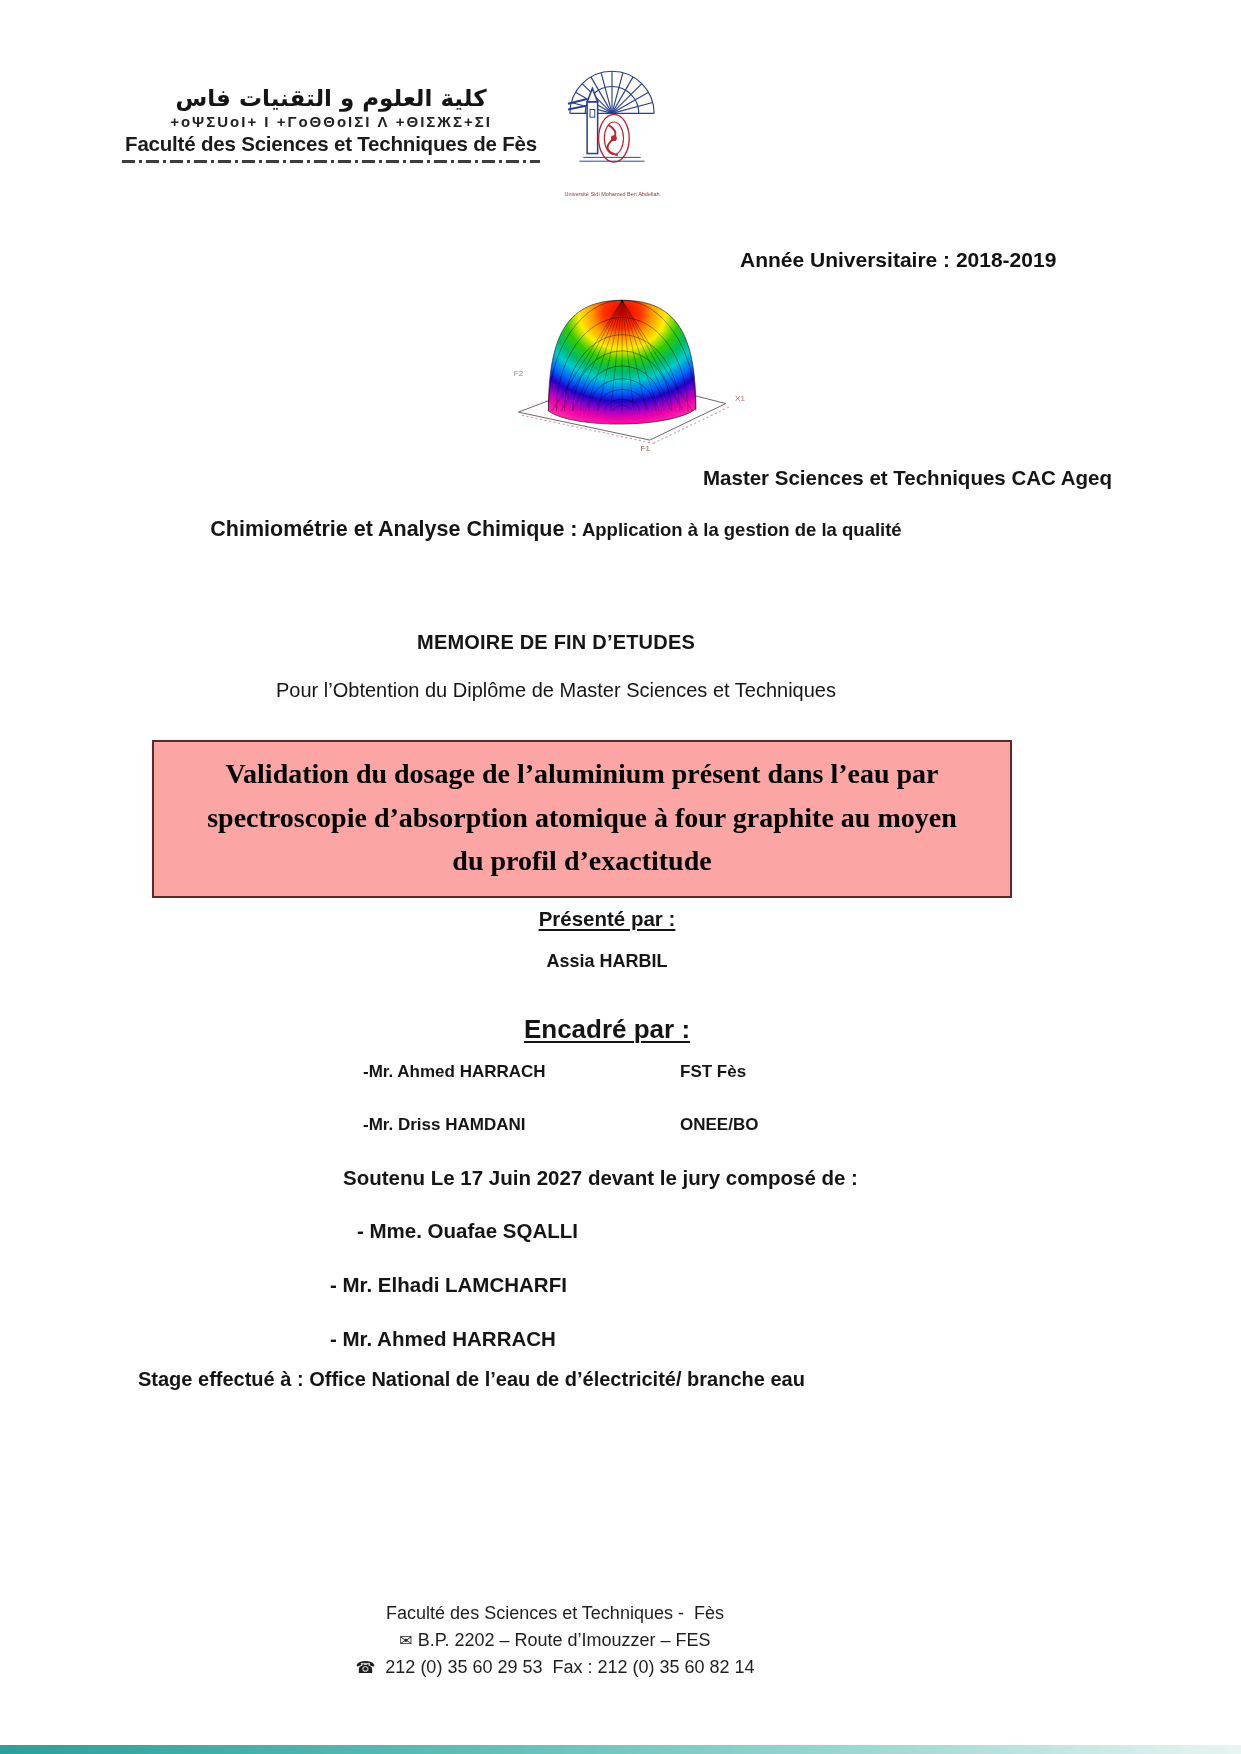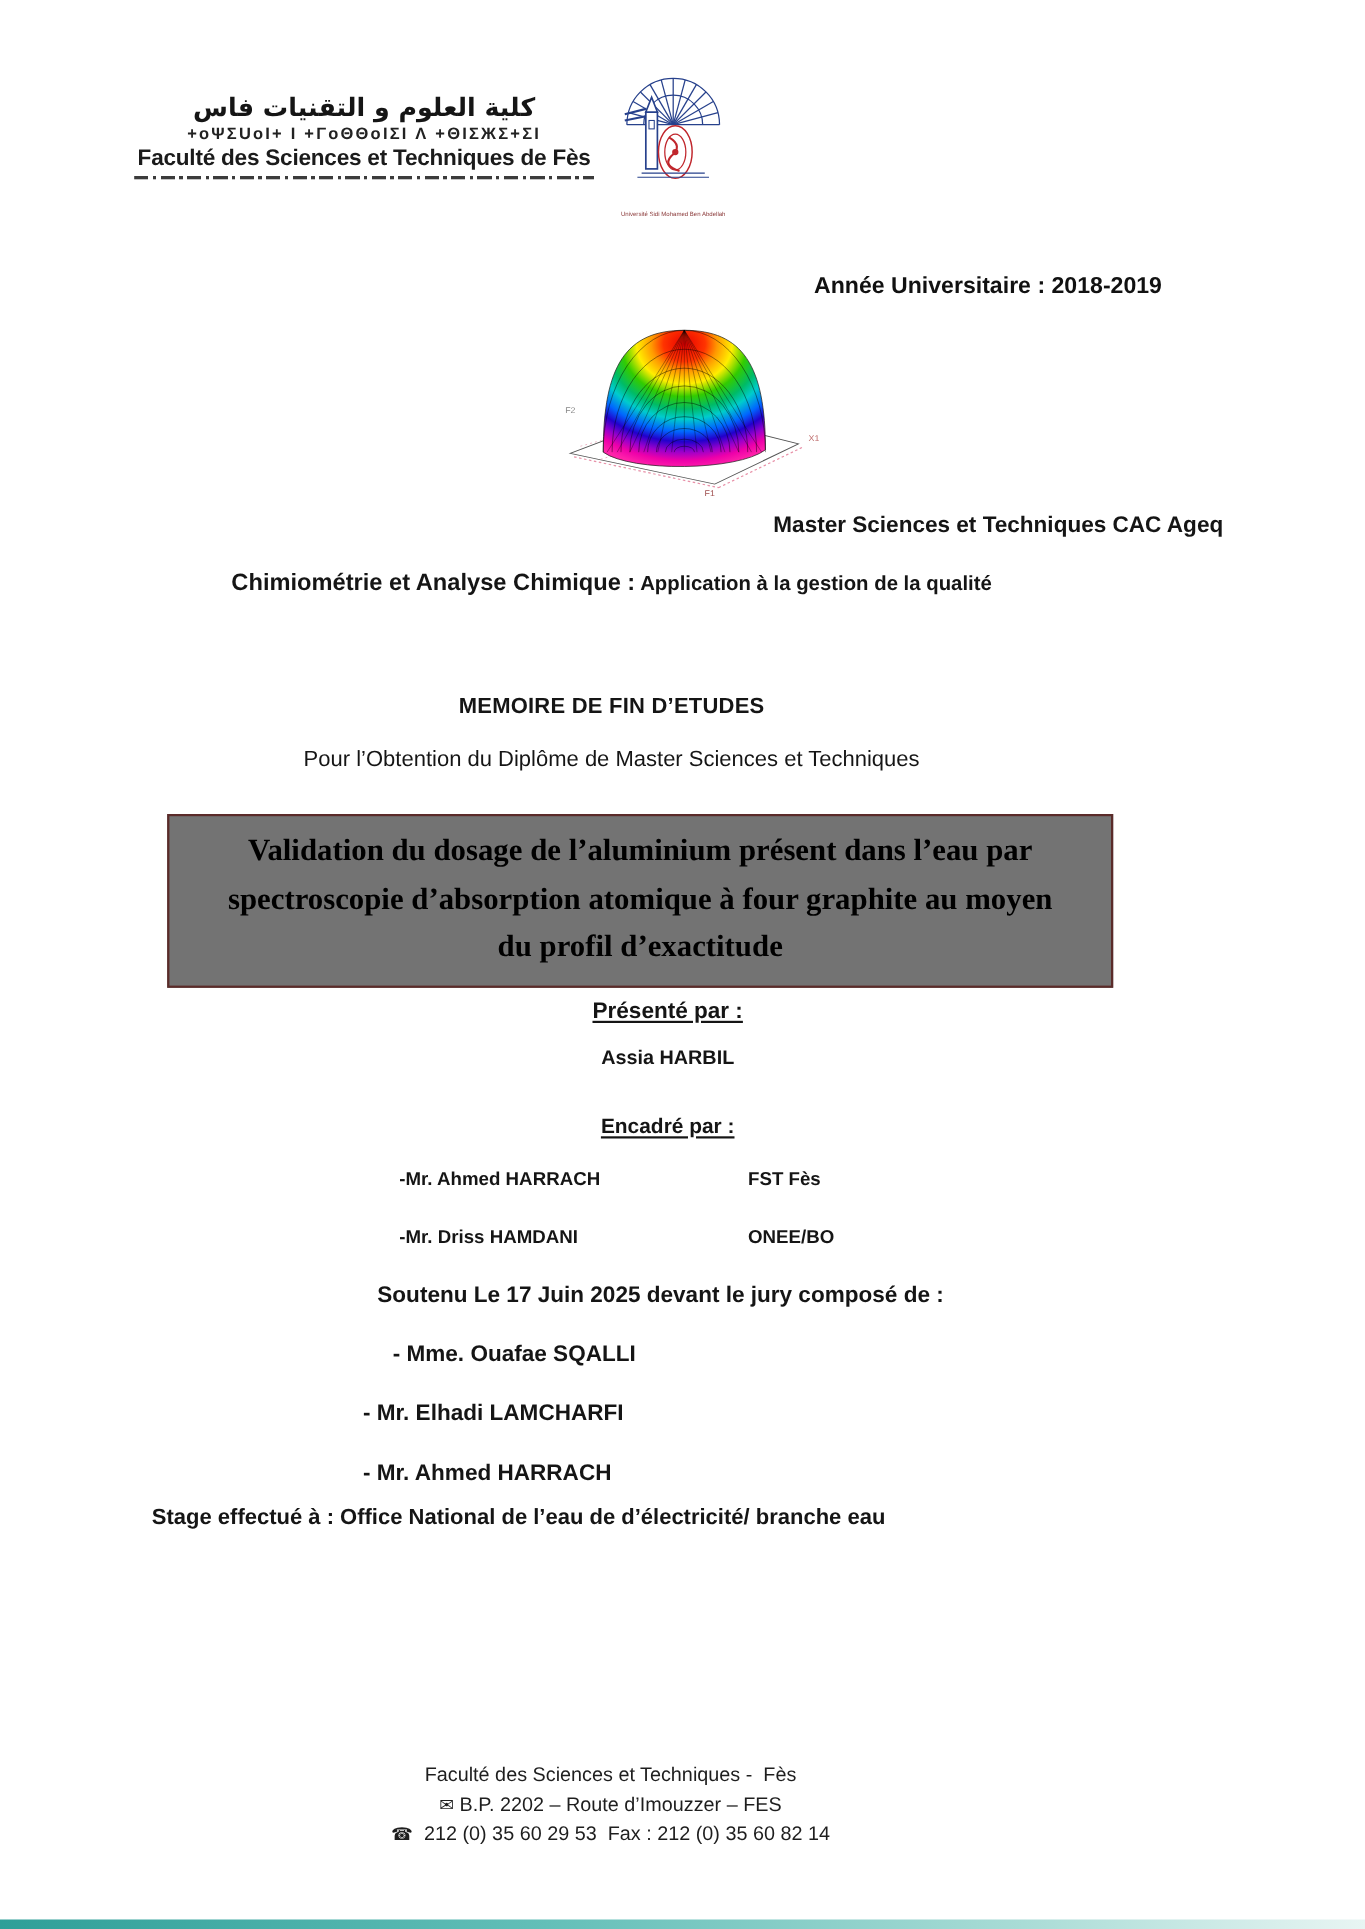--- a/index.html
+++ b/index.html
@@ -26,26 +26,26 @@
   .program1{left:0;top:466px;width:1112px;text-align:right;font-weight:700;font-size:20.5px}
   .program2{left:0;top:517px;width:1112px;text-align:center;font-weight:700}
   .program2 .big{font-size:21.5px}
   .program2 .small{font-size:18.5px}
 
   .mem1{left:0;top:631px;width:1112px;text-align:center;font-size:20px;font-weight:700;letter-spacing:0.2px}
   .mem2{left:0;top:679px;width:1112px;text-align:center;font-size:20px;font-weight:400}
 
   .title-box{left:152px;top:740px;width:860px;height:158px;border:2.5px solid #5b2b29;
      text-align:center;font-family:"Liberation Serif","DejaVu Serif",serif;font-weight:700;
-     font-size:28px;line-height:1.56;padding-top:10px;color:#000;background:#737373}
+     font-size:28px;line-height:1.56;padding-top:10px;color:#000;background:#fca5a5}
 
   .plabel{left:52px;top:907px;width:1110px;text-align:center;font-weight:700;font-size:20.5px}
   .u{text-decoration:underline;text-underline-offset:3px;text-decoration-thickness:2px}
   .pname{left:52px;top:951px;width:1110px;text-align:center;font-weight:700;font-size:18px}
-  .enc{left:52px;top:1014px;width:1110px;text-align:center;font-weight:700;font-size:19px}
+  .enc{left:52px;top:1014px;width:1110px;text-align:center;font-weight:700;font-size:26px}
 
   .sup-row{left:363px;width:580px;font-weight:700;font-size:17px;display:flex}
   .sup-row .nm{width:317px}
   .sup1{top:1062px}.sup2{top:1115px}
 
   .jury-intro{left:343px;top:1166px;font-weight:700;font-size:20.5px}
   .jury-item{font-weight:700;font-size:20.5px}
   .j0{left:357px;top:1219px}.j1{left:330px;top:1273px}.j2{left:330px;top:1327px}
 
   .stage{left:138px;top:1368px;font-weight:700;font-size:20px}
@@ -182,21 +182,21 @@
   <div class="abs enc"><span class="u">Encadré par :</span></div>
   <div class="abs sup-row sup1">
     <span class="nm">-Mr. Ahmed HARRACH</span>
     <span>FST Fès</span>
   </div>
   <div class="abs sup-row sup2">
     <span class="nm">-Mr. Driss HAMDANI</span>
     <span>ONEE/BO</span>
   </div>
 
-  <div class="abs jury-intro">Soutenu Le 17 Juin 2025 devant le jury composé de :</div>
+  <div class="abs jury-intro">Soutenu Le 17 Juin 2027 devant le jury composé de :</div>
   <div class="abs jury-item j0">- Mme. Ouafae SQALLI</div>
   <div class="abs jury-item j1">- Mr. Elhadi LAMCHARFI</div>
   <div class="abs jury-item j2">- Mr. Ahmed HARRACH</div>
 
   <div class="abs stage">Stage effectué à : Office National de l’eau de d’électricité/ branche eau</div>
 
   <div class="abs footer">
     <div>Faculté des Sciences et Techniques -  Fès</div>
     <div><span class="ficon">✉</span><span> </span><span>B.P. 2202 – Route d’Imouzzer – FES</span></div>
     <div><span class="ficon">☎</span><span>  </span><span>212 (0) 35 60 29 53  Fax : 212 (0) 35 60 82 14</span></div>

